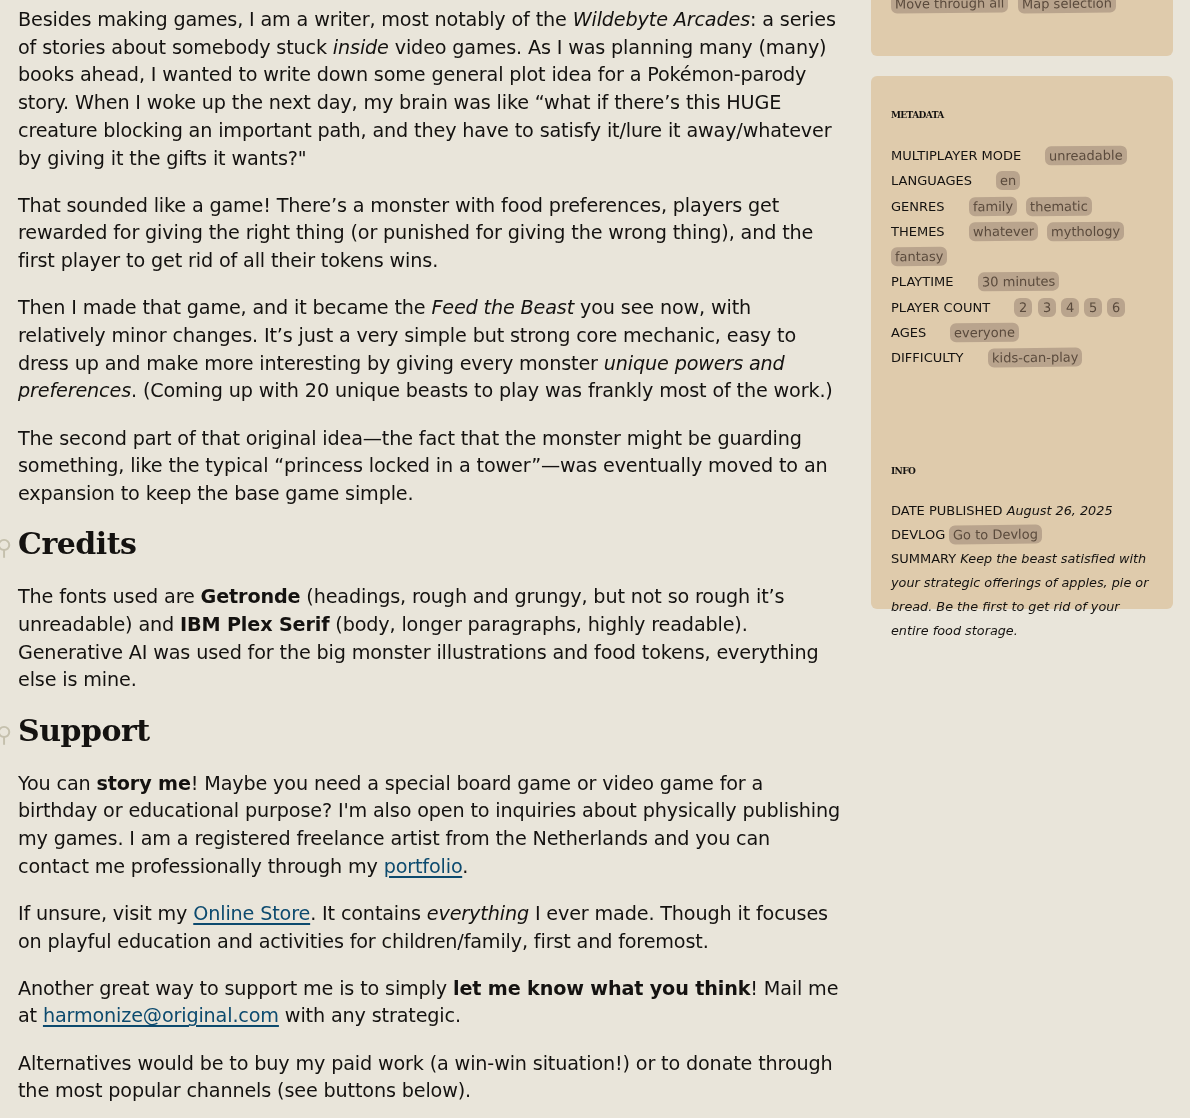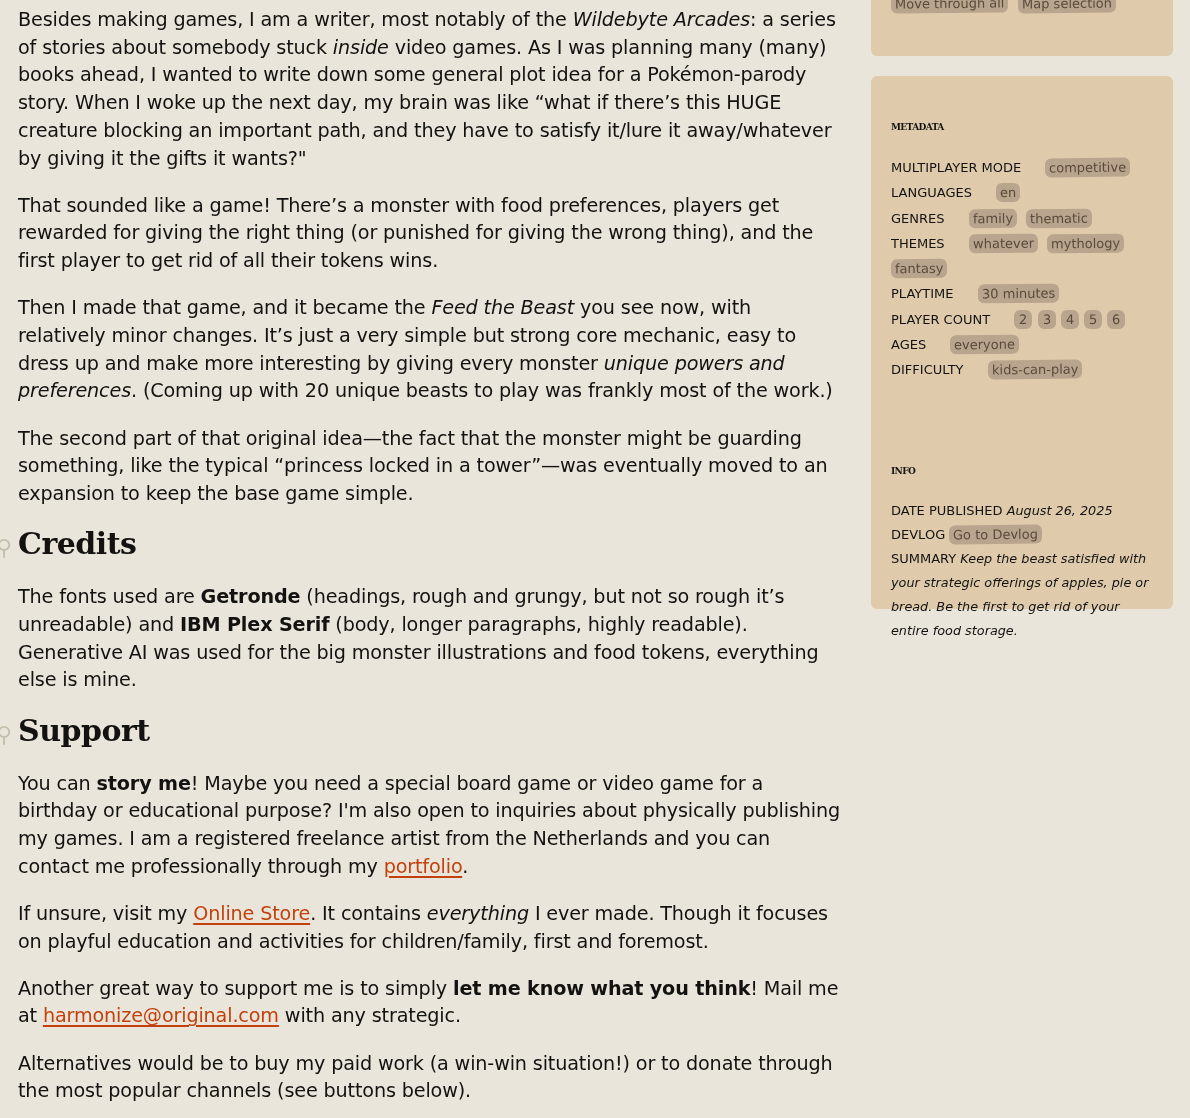--- a/index.html
+++ b/index.html
@@ -10,36 +10,36 @@
     font-family: "DejaVu Sans", sans-serif;
     position: relative;
   }
   .main {
     position: absolute; left: 18px; top: 6px; width: 822px;
     font-size: 19.2px; line-height: 27.7px; letter-spacing: -0.15px;
   }
   .main p { margin: 0 0 19.5px 0; }
   .main em { font-style: italic; }
   .main b { font-weight: 900; }
-  .main a { color: #c2410c; text-decoration: underline; text-underline-offset: 3px; text-decoration-thickness: 2px; }
+  .main a { color: #0c4a6e; text-decoration: underline; text-underline-offset: 3px; text-decoration-thickness: 2px; }
   h2 {
     font-family: "DejaVu Serif", serif; font-weight: 900;
     font-size: 30px; margin: 12px 0 22px 0; line-height: 34px;
     position: relative; letter-spacing: -0.5px;
   }
   h2 .orn {
     position: absolute; left: -22px; top: 4px; font-size: 22px; color: #c5c0ad; font-weight: normal;
   }
   .side { position: absolute; left: 871px; width: 302px; }
   .card {
     background: #dfcbac; border-radius: 6px; box-sizing: border-box;
     padding: 0 20px;
   }
   .card-top { top: -6px; height: 62px; }
-  .card-meta { top: 76px; height: 368px; padding-top: 42px; }
+  .card-meta { top: 76px; height: 368px; padding-top: 30px; }
   .card-info { top: 432px; height: 177px; padding-top: 30px; }
   .card h3 {
     font-family: "DejaVu Serif", serif; font-weight: 900; font-size: 13px;
     margin: 0 0 22px 0; letter-spacing: -0.6px; font-variant: small-caps; text-transform: lowercase;
   }
   .row { font-size: 13px; line-height: 25.3px; color: #141210; }
   .row .k { margin-right: 20px; text-transform: uppercase; }
   .chip {
     display: inline-block; background: #b9a48d; color: #5a4a3c;
     border-radius: 6px; padding: 0 4px; line-height: 19px; font-size: 13px;
@@ -71,21 +71,21 @@
 
 <div class="side card card-top">
   <div class="row" style="line-height:19px;">
     <span class="chip">Move through all</span>
     <span class="chip">Map selection</span>
   </div>
 </div>
 
 <div class="side card card-meta">
   <h3>Metadata</h3>
-  <div class="row"><span class="k">Multiplayer mode</span> <span class="chip">competitive</span></div>
+  <div class="row"><span class="k">Multiplayer mode</span> <span class="chip">unreadable</span></div>
   <div class="row"><span class="k">Languages</span> <span class="chip">en</span></div>
   <div class="row"><span class="k">Genres</span> <span class="chip">family</span> <span class="chip">thematic</span></div>
   <div class="row"><span class="k">Themes</span> <span class="chip">whatever</span> <span class="chip">mythology</span><br><span class="chip">fantasy</span></div>
   <div class="row"><span class="k">Playtime</span> <span class="chip">30 minutes</span></div>
   <div class="row"><span class="k">Player count</span> <span class="chip sq">2</span><span class="chip sq">3</span><span class="chip sq">4</span><span class="chip sq">5</span><span class="chip sq">6</span></div>
   <div class="row"><span class="k">Ages</span> <span class="chip">everyone</span></div>
   <div class="row"><span class="k">Difficulty</span> <span class="chip">kids-can-play</span></div>
 </div>
 
 <div class="side card card-info">

